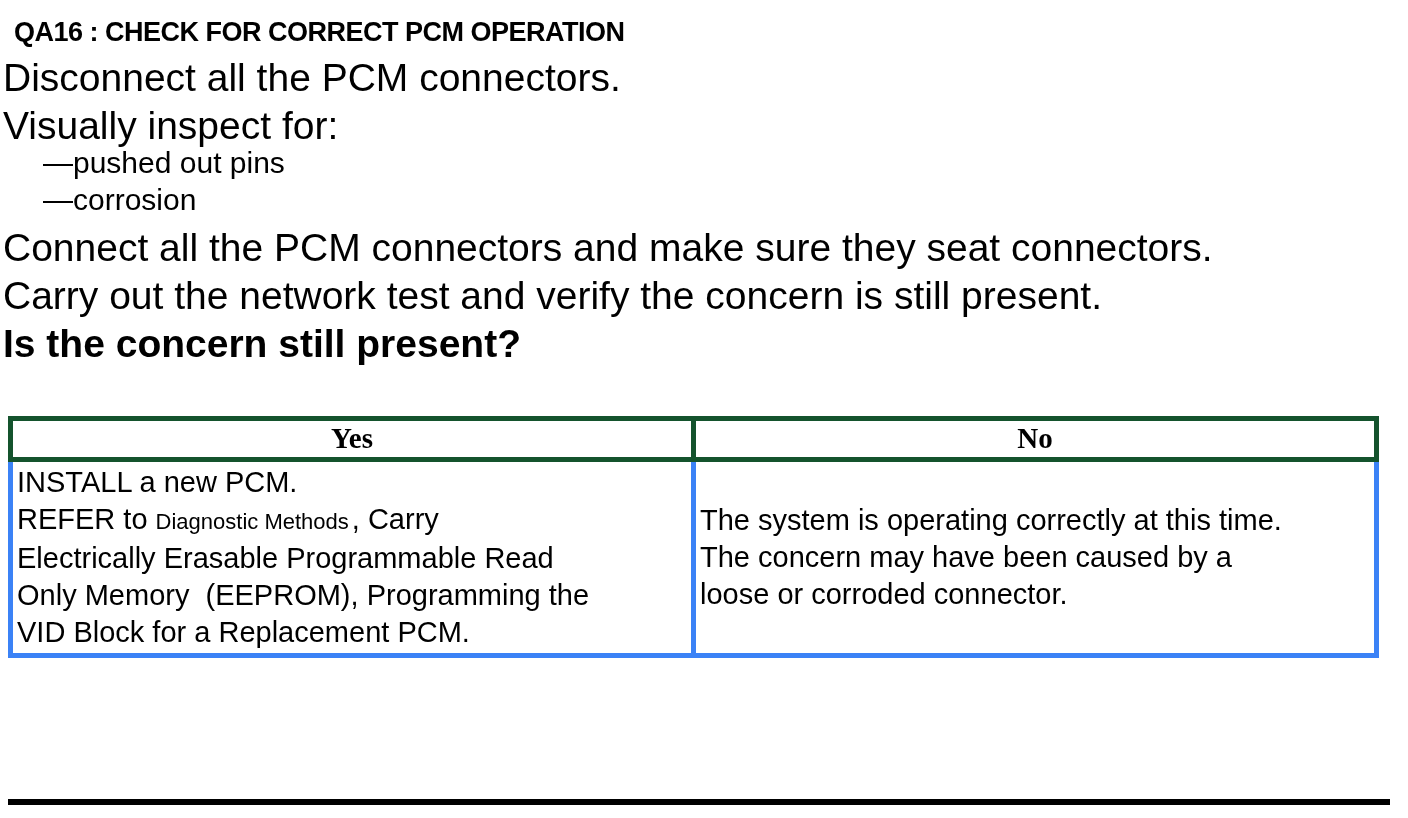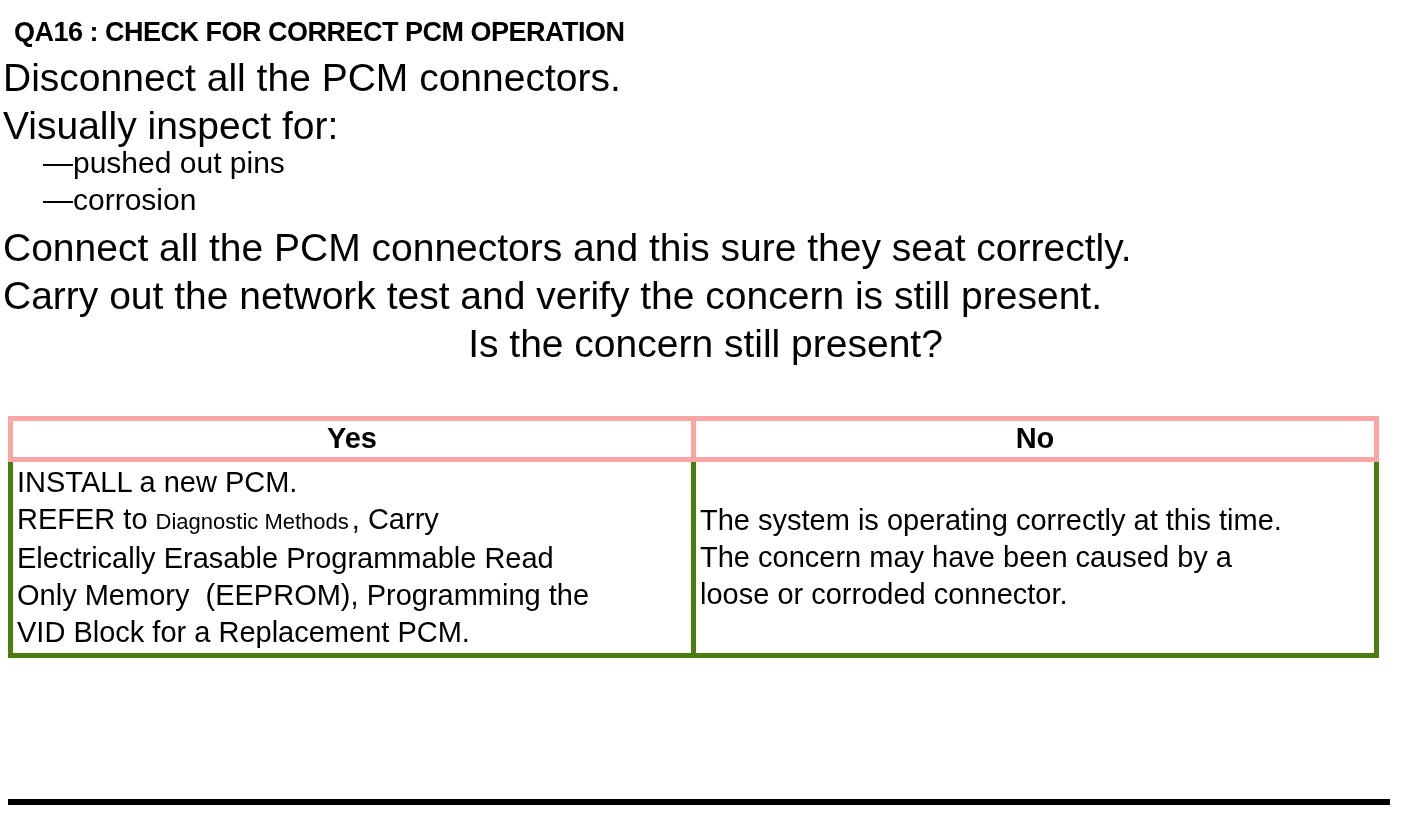--- a/index.html
+++ b/index.html
@@ -25,36 +25,37 @@
     line-height: 37px;
     margin: 11px 0 0 3px;
     white-space: pre-wrap;
   }
   .inspect-list { margin: 0 0 0 43px; }
   .inspect-item {
     font-size: 30px;
     line-height: 37px;
     white-space: pre-wrap;
   }
-  .question { font-weight: normal; text-align: center; }
+  .question { font-weight: bold; }
   table.decision {
     border-collapse: collapse;
     table-layout: fixed;
     width: 1371px;
     margin: 54px 0 0 8px;
   }
   table.decision th {
-    border: 5px solid #fca5a5;
+    border: 5px solid #14532d;
     font-size: 29px;
     font-weight: bold;
     text-align: center;
     padding: 1px 0 2px 0;
+    font-family: Liberation Serif, serif;
   }
   table.decision td {
-    border: 5px solid #4d7c0f;
+    border: 5px solid #3b82f6;
     font-size: 29px;
     vertical-align: middle;
     padding: 2px 3px 2px 4px;
   }
   .cell-line {
     line-height: 37px;
     white-space: pre-wrap;
   }
   .xref {
     font-size: 22px;
@@ -78,21 +79,21 @@
 
   <div class="step">Disconnect all the PCM connectors.</div>
 
   <div class="step">Visually inspect for:</div>
 
   <div class="inspect-list">
     <div class="inspect-item">—pushed out pins</div>
     <div class="inspect-item">—corrosion</div>
   </div>
 
-  <div class="step">Connect all the PCM connectors and this sure they seat correctly.</div>
+  <div class="step">Connect all the PCM connectors and make sure they seat connectors.</div>
 
   <div class="step">Carry out the network test and verify the concern is still present.</div>
 
 
 
   <div class="step question">Is the concern still present?</div>
 
   <table class="decision">
     <thead>
       <tr>

